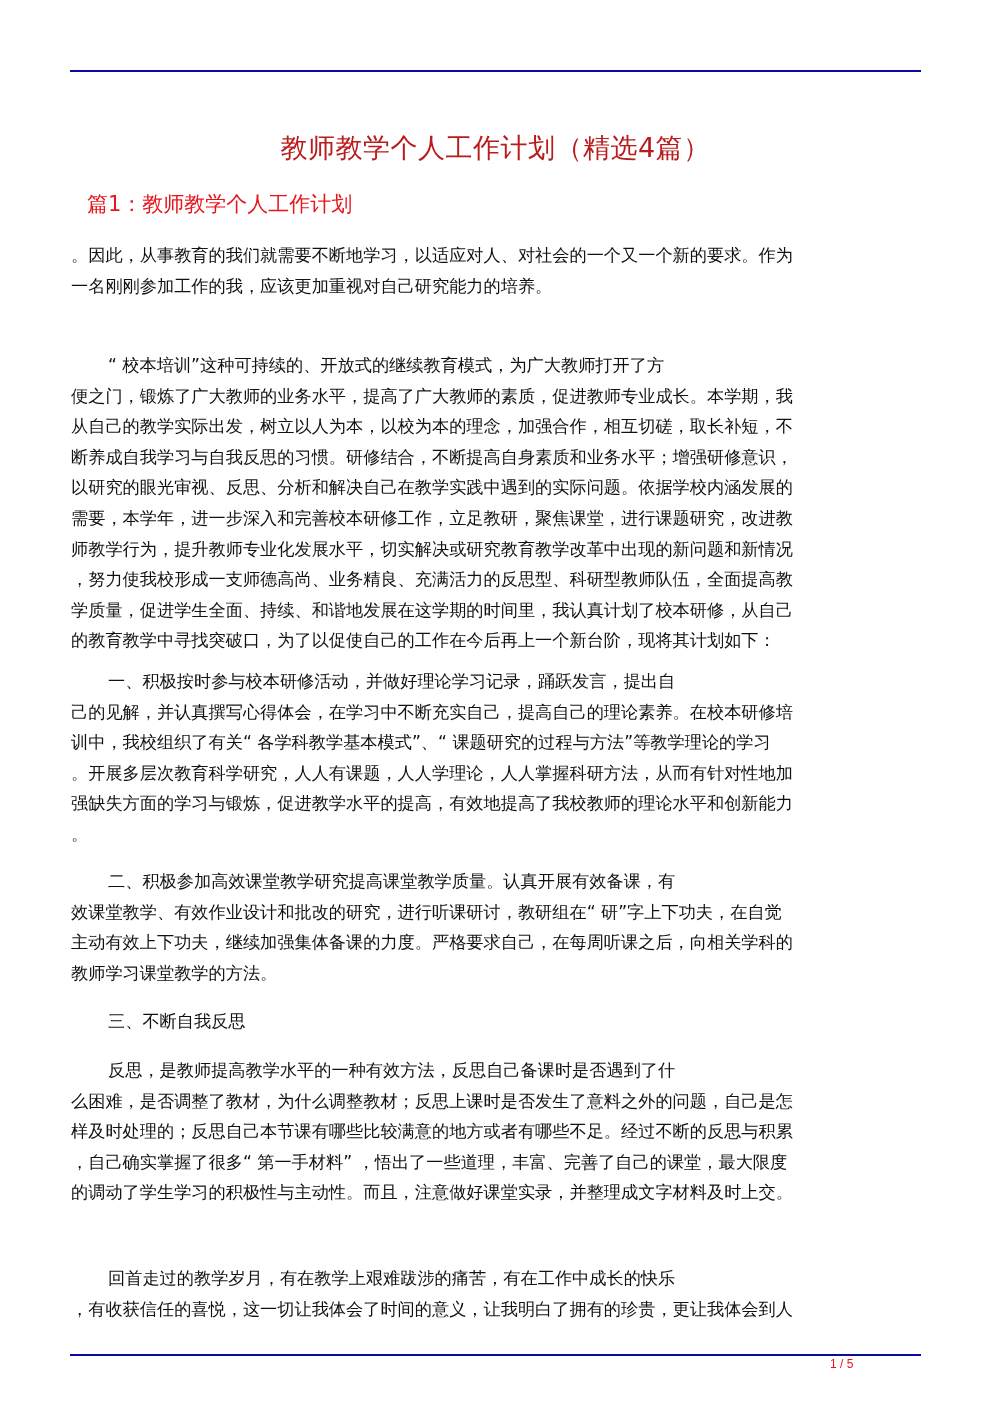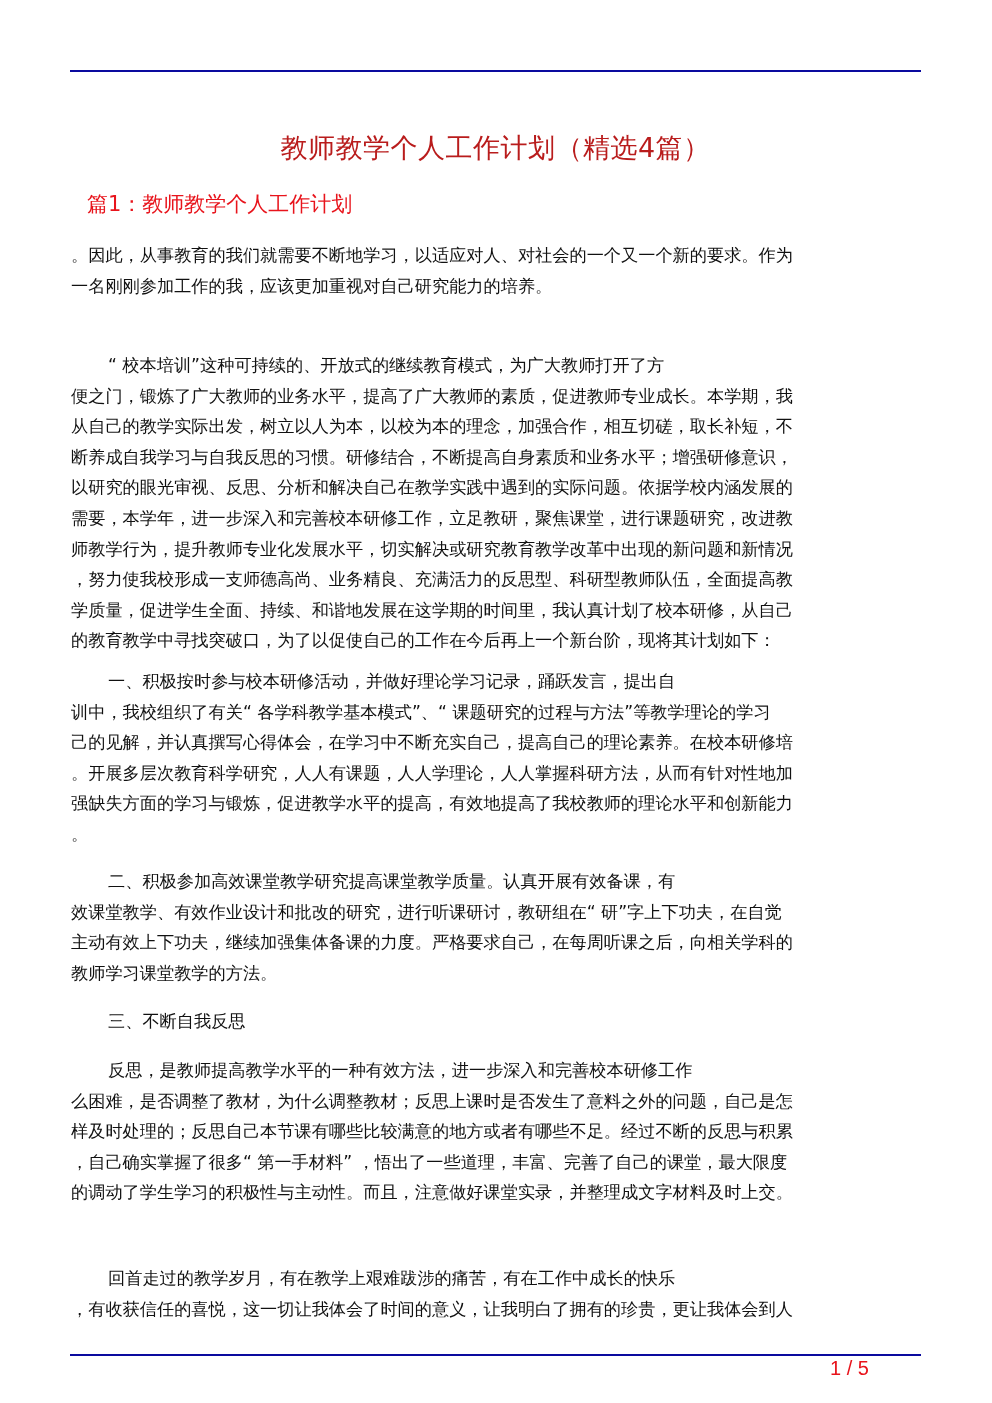--- a/index.html
+++ b/index.html
@@ -9,21 +9,21 @@
   .rule.top { top: 70px; }
   .rule.bottom { top: 1354px; }
   .title { position: absolute; top: 128px; left: 70px; width: 851px; text-align: center;
            font-size: 27px; letter-spacing: 0.5px; color: #b91c1c; line-height: 40px; }
   .section-heading { position: absolute; top: 188px; left: 71px; font-size: 21px;
                      color: #e8141c; line-height: 32px; margin-left: 16px; }
   .para { position: absolute; left: 71px; width: 842px; font-size: 17.2px;
           line-height: 30.6px; color: #111; text-align: justify; }
   .para .line { display: block; white-space: nowrap; overflow: hidden; height: 30.6px; }
   .para .line.indent { padding-left: 37px; }
-  .page-num { position: absolute; top: 1357px; left: 830px; font-size: 20px; color: #e8141c;
+  .page-num { position: absolute; top: 1357px; left: 830px; font-size: 12px; color: #e8141c;
               font-family: "Liberation Sans", sans-serif; text-align: center; }
 </style>
 </head>
 <body>
 
 <div class="rule top"></div>
 
 <div class="title">教师教学个人工作计划（精选4篇）</div>
 
 <div class="section-heading">篇1：教师教学个人工作计划</div>
@@ -41,40 +41,40 @@
   <span class="line">以研究的眼光审视、反思、分析和解决自己在教学实践中遇到的实际问题。依据学校内涵发展的</span>
   <span class="line">需要，本学年，进一步深入和完善校本研修工作，立足教研，聚焦课堂，进行课题研究，改进教</span>
   <span class="line">师教学行为，提升教师专业化发展水平，切实解决或研究教育教学改革中出现的新问题和新情况</span>
   <span class="line">，努力使我校形成一支师德高尚、业务精良、充满活力的反思型、科研型教师队伍，全面提高教</span>
   <span class="line">学质量，促进学生全面、持续、和谐地发展在这学期的时间里，我认真计划了校本研修，从自己</span>
   <span class="line">的教育教学中寻找突破口，为了以促使自己的工作在今后再上一个新台阶，现将其计划如下：</span>
 </div>
 
 <div class="para" style="top:666px;">
   <span class="line indent">一、积极按时参与校本研修活动，并做好理论学习记录，踊跃发言，提出自</span>
+  <span class="line">己的见解，并认真撰写心得体会，在学习中不断充实自己，提高自己的理论素养。在校本研修培</span>
   <span class="line">训中，我校组织了有关“ 各学科教学基本模式”、“ 课题研究的过程与方法”等教学理论的学习</span>
-  <span class="line">己的见解，并认真撰写心得体会，在学习中不断充实自己，提高自己的理论素养。在校本研修培</span>
   <span class="line">。开展多层次教育科学研究，人人有课题，人人学理论，人人掌握科研方法，从而有针对性地加</span>
   <span class="line">强缺失方面的学习与锻炼，促进教学水平的提高，有效地提高了我校教师的理论水平和创新能力</span>
   <span class="line">。</span>
 </div>
 
 <div class="para" style="top:866px;">
   <span class="line indent">二、积极参加高效课堂教学研究提高课堂教学质量。认真开展有效备课，有</span>
   <span class="line">效课堂教学、有效作业设计和批改的研究，进行听课研讨，教研组在“ 研”字上下功夫，在自觉</span>
   <span class="line">主动有效上下功夫，继续加强集体备课的力度。严格要求自己，在每周听课之后，向相关学科的</span>
   <span class="line">教师学习课堂教学的方法。</span>
 </div>
 
 <div class="para" style="top:1006px;">
   <span class="line indent">三、不断自我反思</span>
 </div>
 
 <div class="para" style="top:1055px;">
-  <span class="line indent">反思，是教师提高教学水平的一种有效方法，进一步深入和完善校本研修工作</span>
+  <span class="line indent">反思，是教师提高教学水平的一种有效方法，反思自己备课时是否遇到了什</span>
   <span class="line">么困难，是否调整了教材，为什么调整教材；反思上课时是否发生了意料之外的问题，自己是怎</span>
   <span class="line">样及时处理的；反思自己本节课有哪些比较满意的地方或者有哪些不足。经过不断的反思与积累</span>
   <span class="line">，自己确实掌握了很多“ 第一手材料” ，悟出了一些道理，丰富、完善了自己的课堂，最大限度</span>
   <span class="line">的调动了学生学习的积极性与主动性。而且，注意做好课堂实录，并整理成文字材料及时上交。</span>
 </div>
 
 <div class="para" style="top:1263px;">
   <span class="line indent">回首走过的教学岁月，有在教学上艰难跋涉的痛苦，有在工作中成长的快乐</span>
   <span class="line">，有收获信任的喜悦，这一切让我体会了时间的意义，让我明白了拥有的珍贵，更让我体会到人</span>
 </div>

